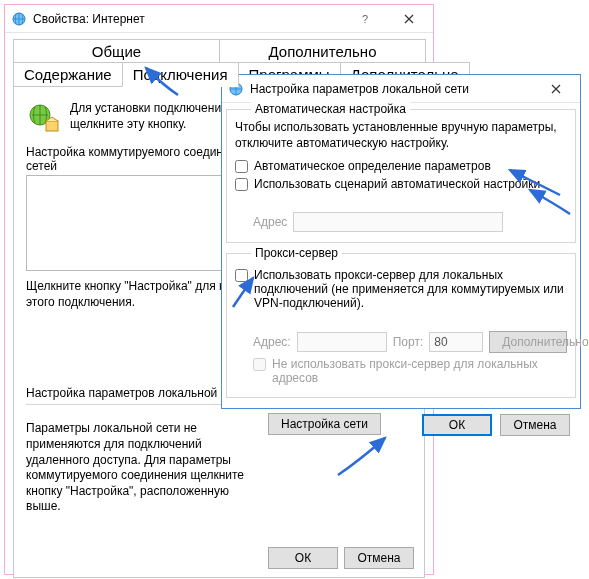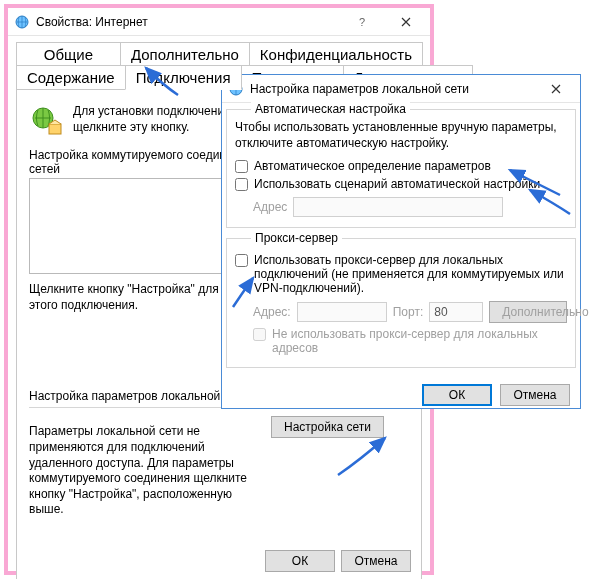--- a/index.html
+++ b/index.html
@@ -1,18 +1,18 @@
 <!DOCTYPE html>
 <html><head>
 <meta charset="utf-8">
 <style>
 * { box-sizing: border-box; margin: 0; padding: 0; font-family: "Segoe UI", Tahoma, sans-serif; font-size: 12px; }
 body { background: #fff; width: 589px; height: 579px; position: relative; overflow: hidden; }
 
-.window { position: absolute; background: #fff; border: 4px solid #f9a8d4; }
+.window { position: absolute; background: #fff; border: 1px solid #f9a8d4; }
 .main-window { left: 4px; top: 4px; width: 430px; height: 571px; }
 .modal-window { left: 221px; top: 74px; width: 360px; height: 335px; border: 1px solid #4a8bd6; background: #fff; }
 
 .titlebar { height: 28px; display: flex; align-items: center; padding: 0 2px 0 6px; background: #fff; border-bottom: 1px solid #e5e5e5; }
 .titlebar .icon { width: 16px; height: 16px; margin-right: 6px; display: flex; align-items: center; justify-content: center; }
 .titlebar .title { flex: 1; color: #000; font-size: 12px; }
 .titlebar .win-controls { display: flex; height: 100%; }
 .titlebar .win-btn { width: 44px; display: flex; align-items: center; justify-content: center; color: #666; font-size: 11px; }
 
 .dialog-body { padding: 6px 8px 8px 8px; }
@@ -40,21 +40,21 @@
 .main-buttons { position: absolute; right: 10px; bottom: 8px; display: flex; gap: 6px; }
 
 .bottom-area { position: absolute; bottom: 54px; left: 12px; right: 12px; }
 .bottom-flex { display: flex; align-items: flex-start; gap: 12px; }
 
 .groupbox { border: 1px solid #d6d6d6; margin: 6px 4px 10px 4px; padding: 10px 8px 8px 8px; position: relative; }
 .groupbox .legend { position: absolute; top: -8px; left: 24px; background: #fff; padding: 0 4px; font-size: 12px; }
 .group-text { font-size: 12px; line-height: 1.3; margin-bottom: 8px; }
 .checkrow { display: flex; align-items: flex-start; margin: 4px 0; font-size: 12px; }
 .checkrow input { width: 13px; height: 13px; margin-right: 6px; margin-top: 1px; flex-shrink: 0; }
-.subrow { display: flex; align-items: center; margin: 6px 0 2px 18px; gap: 6px; }
+.subrow { display: flex; align-items: center; margin: 21px 0 2px 18px; gap: 6px; }
 .subrow.disabled { color: #a0a0a0; }
 .subrow input.text { border: 1px solid #d0d0d0; height: 20px; padding: 0 4px; background: #fafafa; }
 .modal-buttons { display: flex; justify-content: flex-end; gap: 8px; padding: 6px 10px 10px 0; }
 
 .arrow { position: absolute; pointer-events: none; z-index: 50; }
 </style>
 </head>
 <body>
 
 <div class="window main-window">
@@ -73,21 +73,20 @@
             <path d="M1 1l8 8M9 1l-8 8" stroke="#333" stroke-width="1.2"></path>
           </svg>
       </div>
     </div>
   </div>
 
   <div class="dialog-body">
     <div class="tabs-row">
       <div class="tab wide">Общие</div>
       <div class="tab wide">Дополнительно</div>
-      <div class="tab wide">Конфиденциальность</div>
     </div>
     <div class="tabs-row row2">
       <div class="tab">Содержание</div>
       <div class="tab active">Подключения</div>
       <div class="tab">Программы</div>
       <div class="tab">Дополнительно</div>
     </div>
 
     <div class="tab-panel">
       <div class="intro-row">

